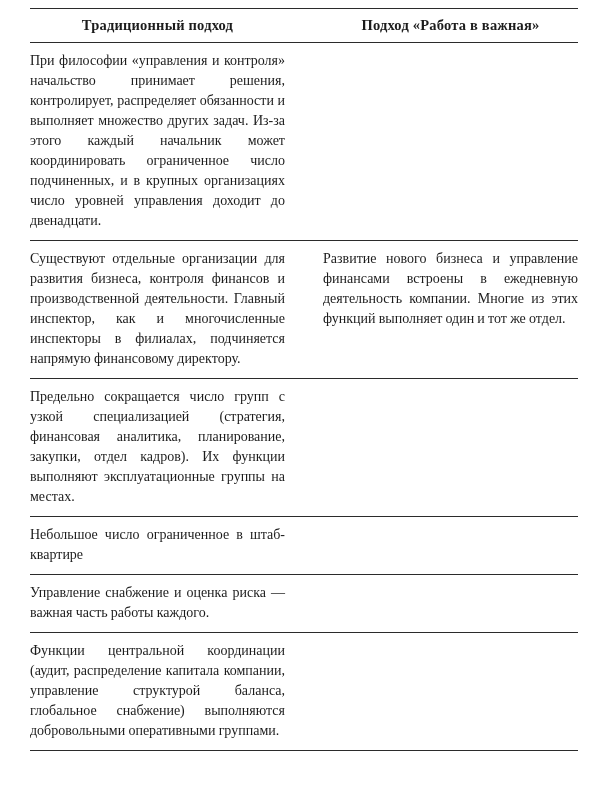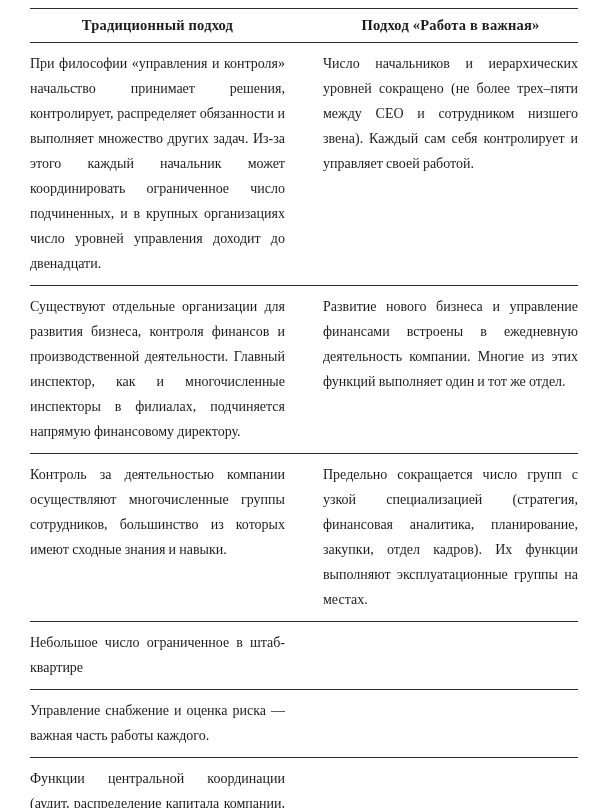--- a/index.html
+++ b/index.html
@@ -35,51 +35,49 @@
     }
     .header-cell {
       font-weight: 700;
       font-size: 14.5px;
       line-height: 20px;
       text-align: center;
       letter-spacing: 0.2px;
     }
     .cell {
       font-size: 14px;
-      line-height: 25px;
+      line-height: 20px;
       text-align: justify;
       text-justify: inter-word;
       hyphens: auto;
       -webkit-hyphens: auto;
       word-spacing: -0.3px;
     }
   </style>
 </head>
 <body>
 
 <div class="page">
   <div class="comparison-table">
 
     <div class="row header-row">
       <div class="header-cell">Традиционный подход</div>
       <div class="header-cell">Подход «Работа в важная»</div>
     </div>
 
     <div class="row">
       <div class="cell">При философии «управления и контроля» начальство принимает решения, контролирует, распределяет обязанности и выполняет множество других задач. Из-за этого каждый начальник может координировать ограниченное число подчиненных, и в крупных организациях число уровней управления доходит до двенадцати.</div>
-      <div class="cell">Число начальников и иерархических уровней сокращено (не более трех–пяти между CEO и сотрудником низшего звена). Каждый сам себя контролирует и управляет своей работой.</div>
     </div>
 
     <div class="row">
       <div class="cell">Существуют отдельные организации для развития бизнеса, контроля финансов и производственной деятельности. Главный инспектор, как и многочисленные инспекторы в филиалах, подчиняется напрямую финансовому директору.</div>
       <div class="cell">Развитие нового бизнеса и управление финансами встроены в ежедневную деятельность компании. Многие из этих функций выполняет один и тот же отдел.</div>
     </div>
 
     <div class="row">
-      <div class="cell">Контроль за деятельностью компании осуществляют многочисленные группы сотрудников, большинство из которых имеют сходные знания и навыки.</div>
       <div class="cell">Предельно сокращается число групп с узкой специализацией (стратегия, финансовая аналитика, планирование, закупки, отдел кадров). Их функции выполняют эксплуатационные группы на местах.</div>
     </div>
 
     <div class="row">
       <div class="cell">Небольшое число ограниченное в штаб-квартире</div>
     </div>
 
     <div class="row">
       <div class="cell">Управление снабжение и оценка риска — важная часть работы каждого.</div>
     </div>

